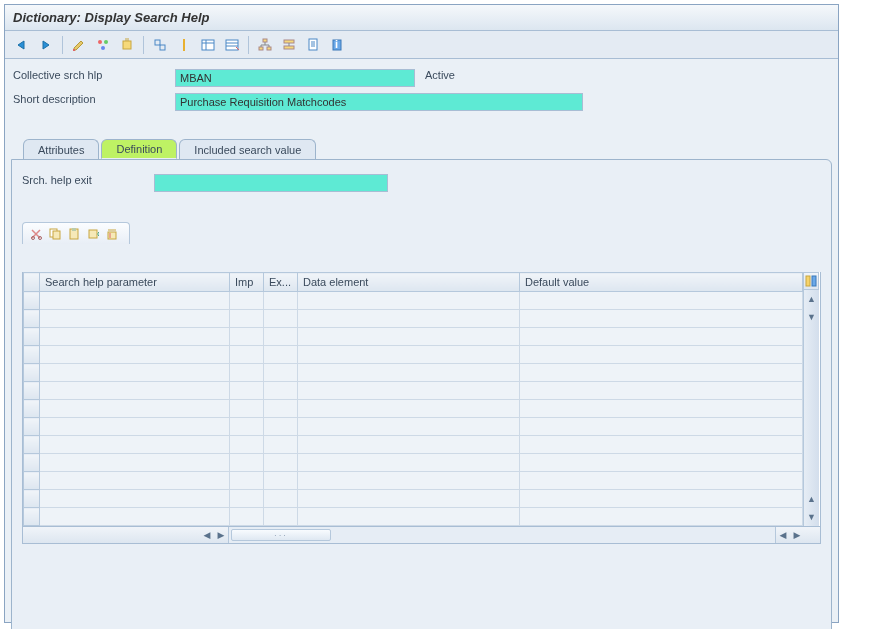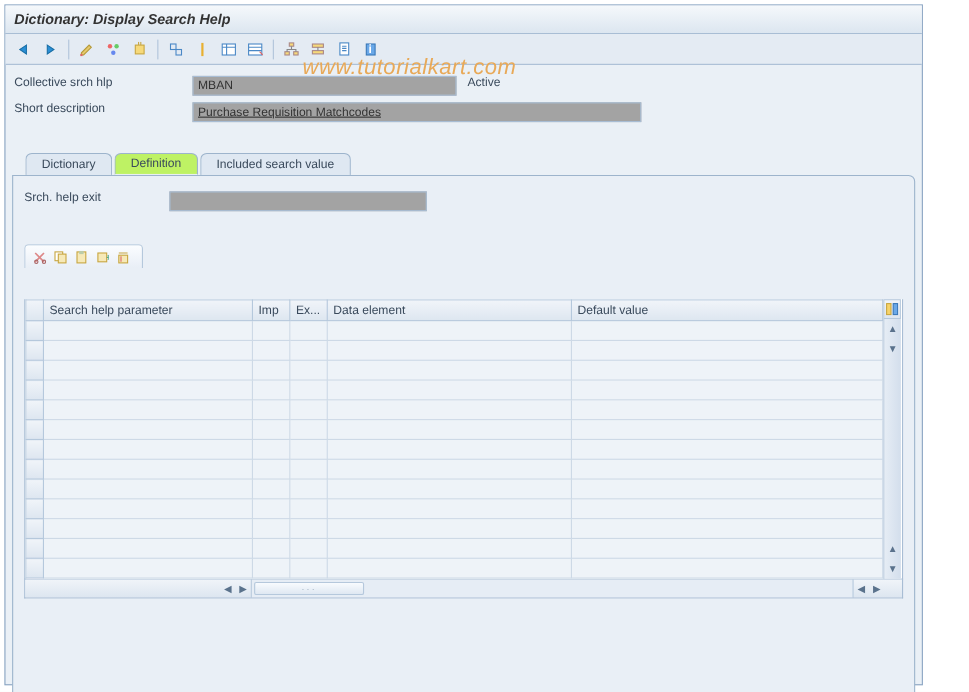--- a/index.html
+++ b/index.html
@@ -15,21 +15,21 @@
     .tb-btn { width: 22px; height: 20px; display: inline-flex; align-items: center; justify-content: center; cursor: pointer; border: 1px solid transparent; border-radius: 2px; }
     .tb-sep { width: 1px; height: 18px; background: #b0c4da; margin: 0 3px; }
     
     
     .watermark { position: absolute; top: 50px; left: 275px; color: #e8a958; font-size: 20px; font-style: italic; font-weight: 500; pointer-events: none; z-index: 100; letter-spacing: 0.5px; }
     
     
     .hdr-area { padding: 10px 8px 4px 8px; }
     .fld-row { display: flex; align-items: flex-start; margin-bottom: 4px; height: 20px; }
     .fld-label { width: 162px; color: #3a4a5c; }
-    .fld-input { height: 18px; border: 1px solid #a8bdd4; background: #a3a3a3; padding: 0 4px; color: #333; }
+    .fld-input { height: 18px; border: 1px solid #a8bdd4; background: #5eead4; padding: 0 4px; color: #333; }
     .fld-status { margin-left: 10px; color: #3a4a5c; }
     
     
     .tab-container { margin: 18px 6px 6px 6px; }
     .tabs { display: flex; padding-left: 12px; position: relative; z-index: 2; }
     .tab { padding: 4px 14px; background: #dfe8f2; border: 1px solid #9db4cc; border-bottom: none; border-radius: 6px 6px 0 0; margin-right: 2px; color: #3a4a5c; cursor: pointer; font-size: 11px; height: 20px; display: flex; align-items: center; }
     .tab.active { background: #bef264; border-bottom: 1px solid #e9eff6; margin-bottom: -1px; }
     .tab-body { border: 1px solid #9db4cc; background: #e9eff6; border-radius: 0 6px 6px 6px; padding: 14px 10px 10px 10px; min-height: 490px; }
     
     
@@ -154,37 +154,36 @@
         </svg>
       </span>
     <span class="tb-btn">
         <svg width="14" height="14">
           <rect x="3" y="2" width="8" height="10" fill="#6aa8e8" stroke="#3a78b8"></rect>
           <text x="5" y="10" font-size="9" fill="#fff" font-weight="bold">i</text>
         </svg>
       </span>
   </div>
 
-  <div class="watermark">www.tutorialkart.com</div>
 
   <div class="hdr-area">
     <div class="fld-row">
       <span class="fld-label">Collective srch hlp</span>
       <input class="fld-input" style="width: 240px;" readonly="" value="MBAN">
       <span class="fld-status">Active</span>
     </div>
     <div class="fld-row">
       <span class="fld-label">Short description</span>
-      <input class="fld-input" style="width: 408px; text-decoration: underline;" readonly="" value="Purchase Requisition Matchcodes">
+      <input class="fld-input" style="width: 408px;" readonly="" value="Purchase Requisition Matchcodes">
     </div>
   </div>
 
   <div class="tab-container">
     <div class="tabs">
-      <div class="tab">Dictionary</div>
+      <div class="tab">Attributes</div>
       <div class="tab active">Definition</div>
       <div class="tab">Included search value</div>
     </div>
     <div class="tab-body">
 
       <div class="fld-row" style="margin-bottom:28px">
         <span class="fld-label" style="width:132px">Srch. help exit</span>
         <input class="fld-input" style="width: 234px;" readonly="" value="">
       </div>
 

